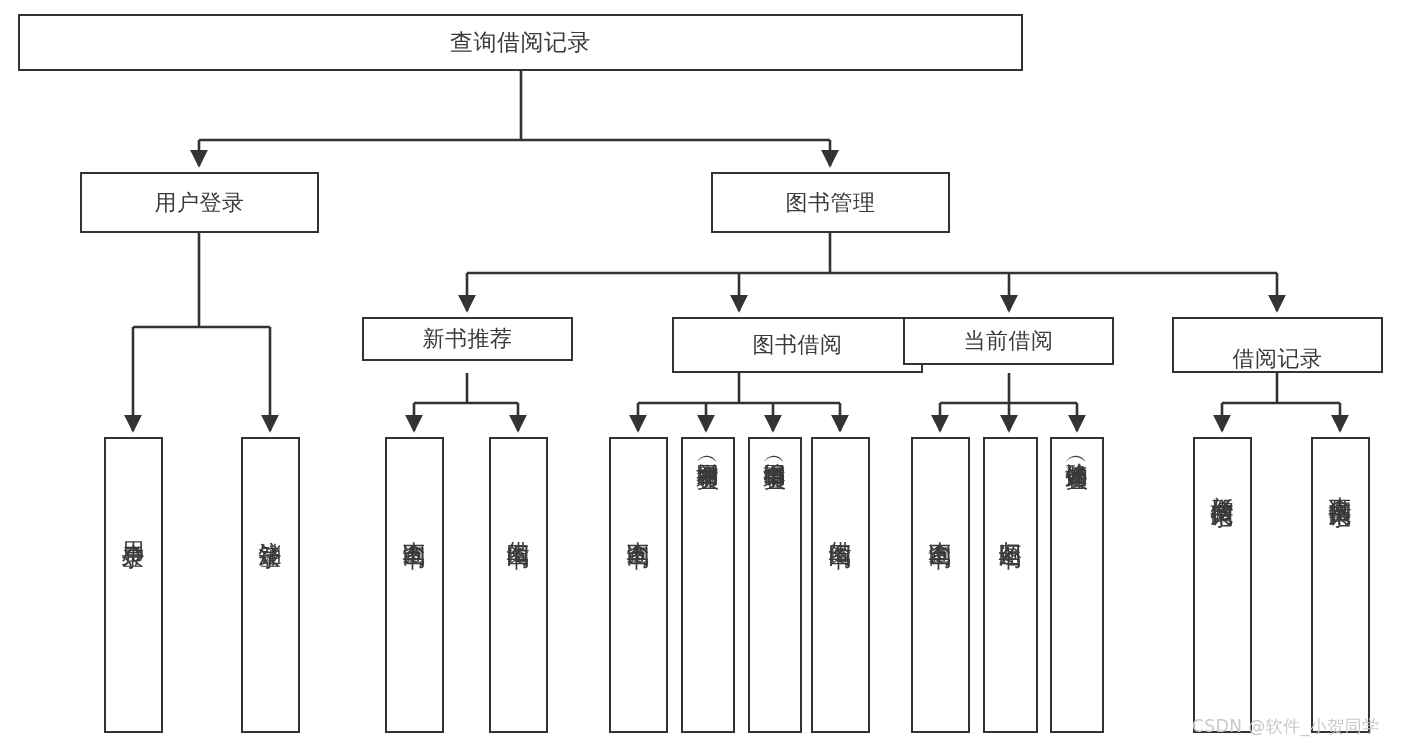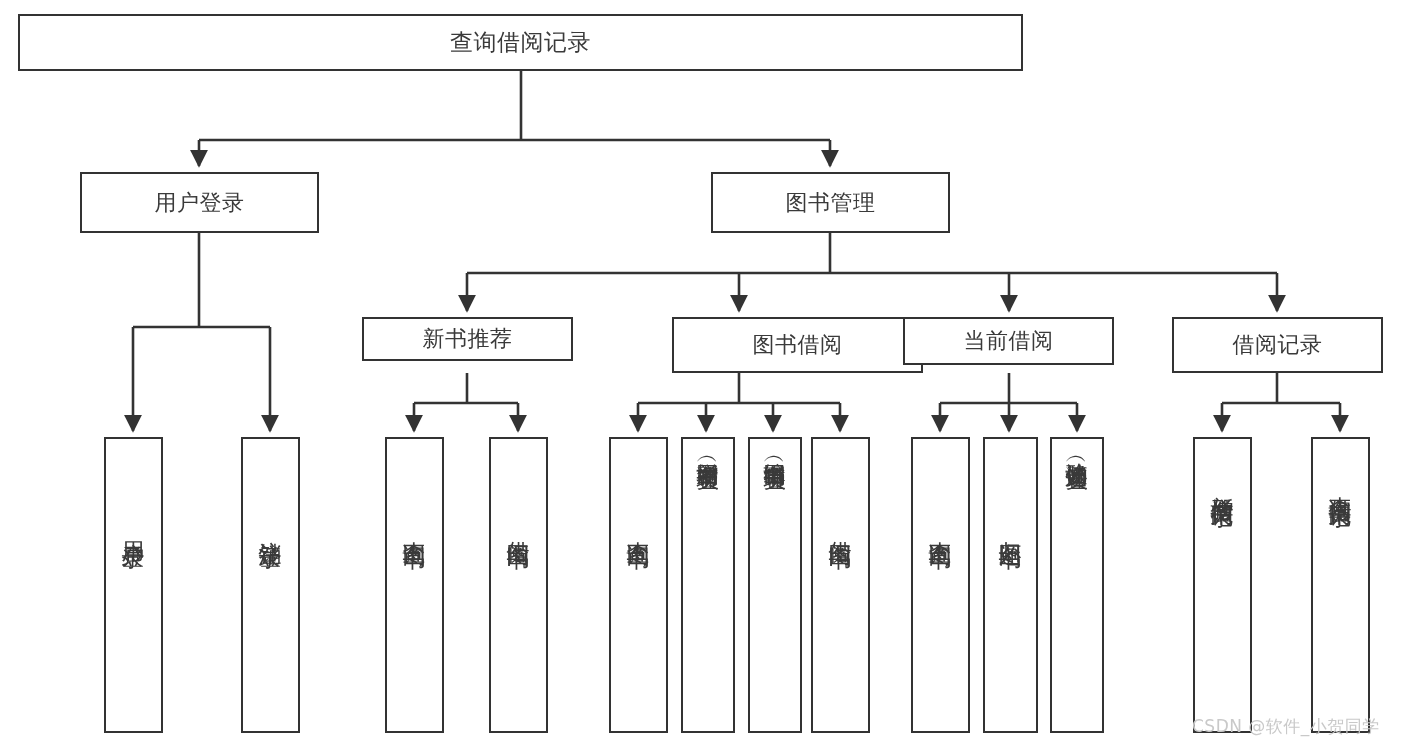--- a/index.html
+++ b/index.html
@@ -147,21 +147,21 @@
   </div>
 
   <div class="node horiz" style="left:672px; top:317px; width:251px; height:56px;">
     <span class="lbl">图书借阅</span>
   </div>
 
   <div class="node horiz" style="left:903px; top:317px; width:211px; height:48px;">
     <span class="lbl">当前借阅</span>
   </div>
 
-  <div class="node horiz" style="left:1172px; top:317px; width:211px; height:56px;">
+  <div class="node horiz" style="left:1172px; top:317px; width:211px; height:56px;align-items:flex-end;">
     <span class="lbl">借阅记录</span>
   </div>
 
   <div class="node vert" style="left:104px; top:437px; width:59px; height:296px; padding-top:84px;">
     <span class="lbl">用户登录</span>
   </div>
 
   <div class="node vert" style="left:241px; top:437px; width:59px; height:296px; padding-top:84px;">
     <span class="lbl">注销登录</span>
   </div>

